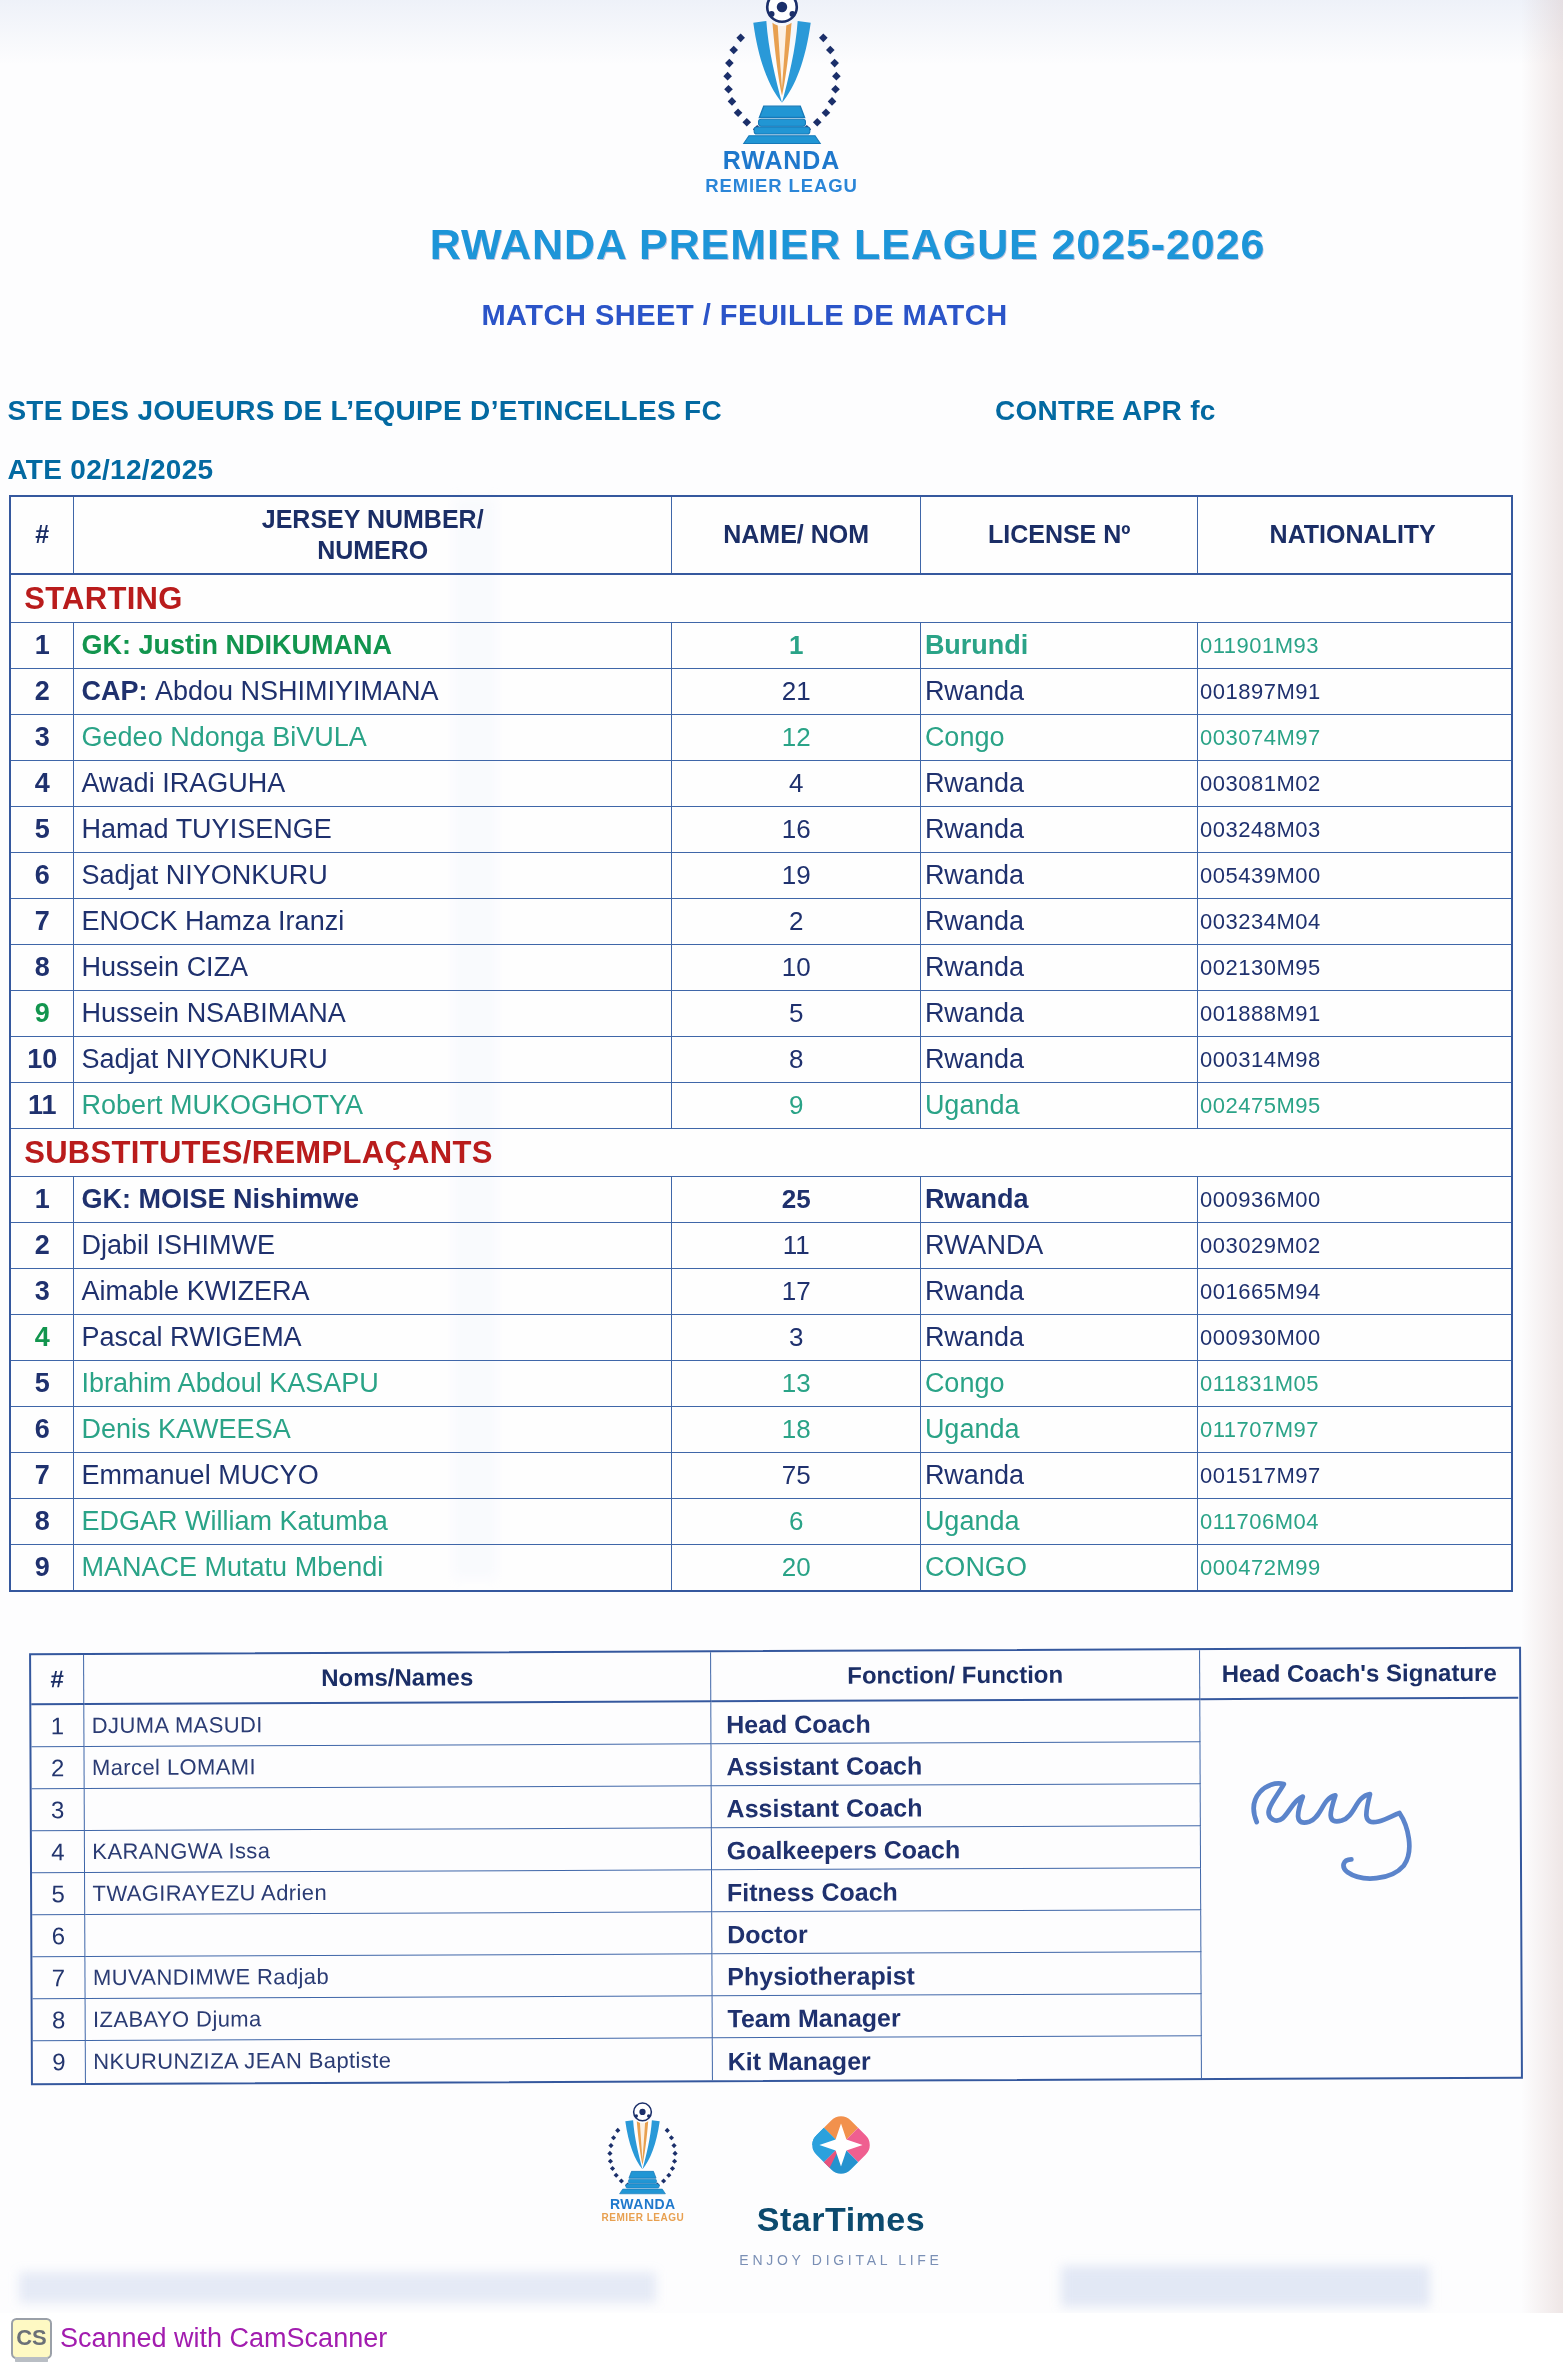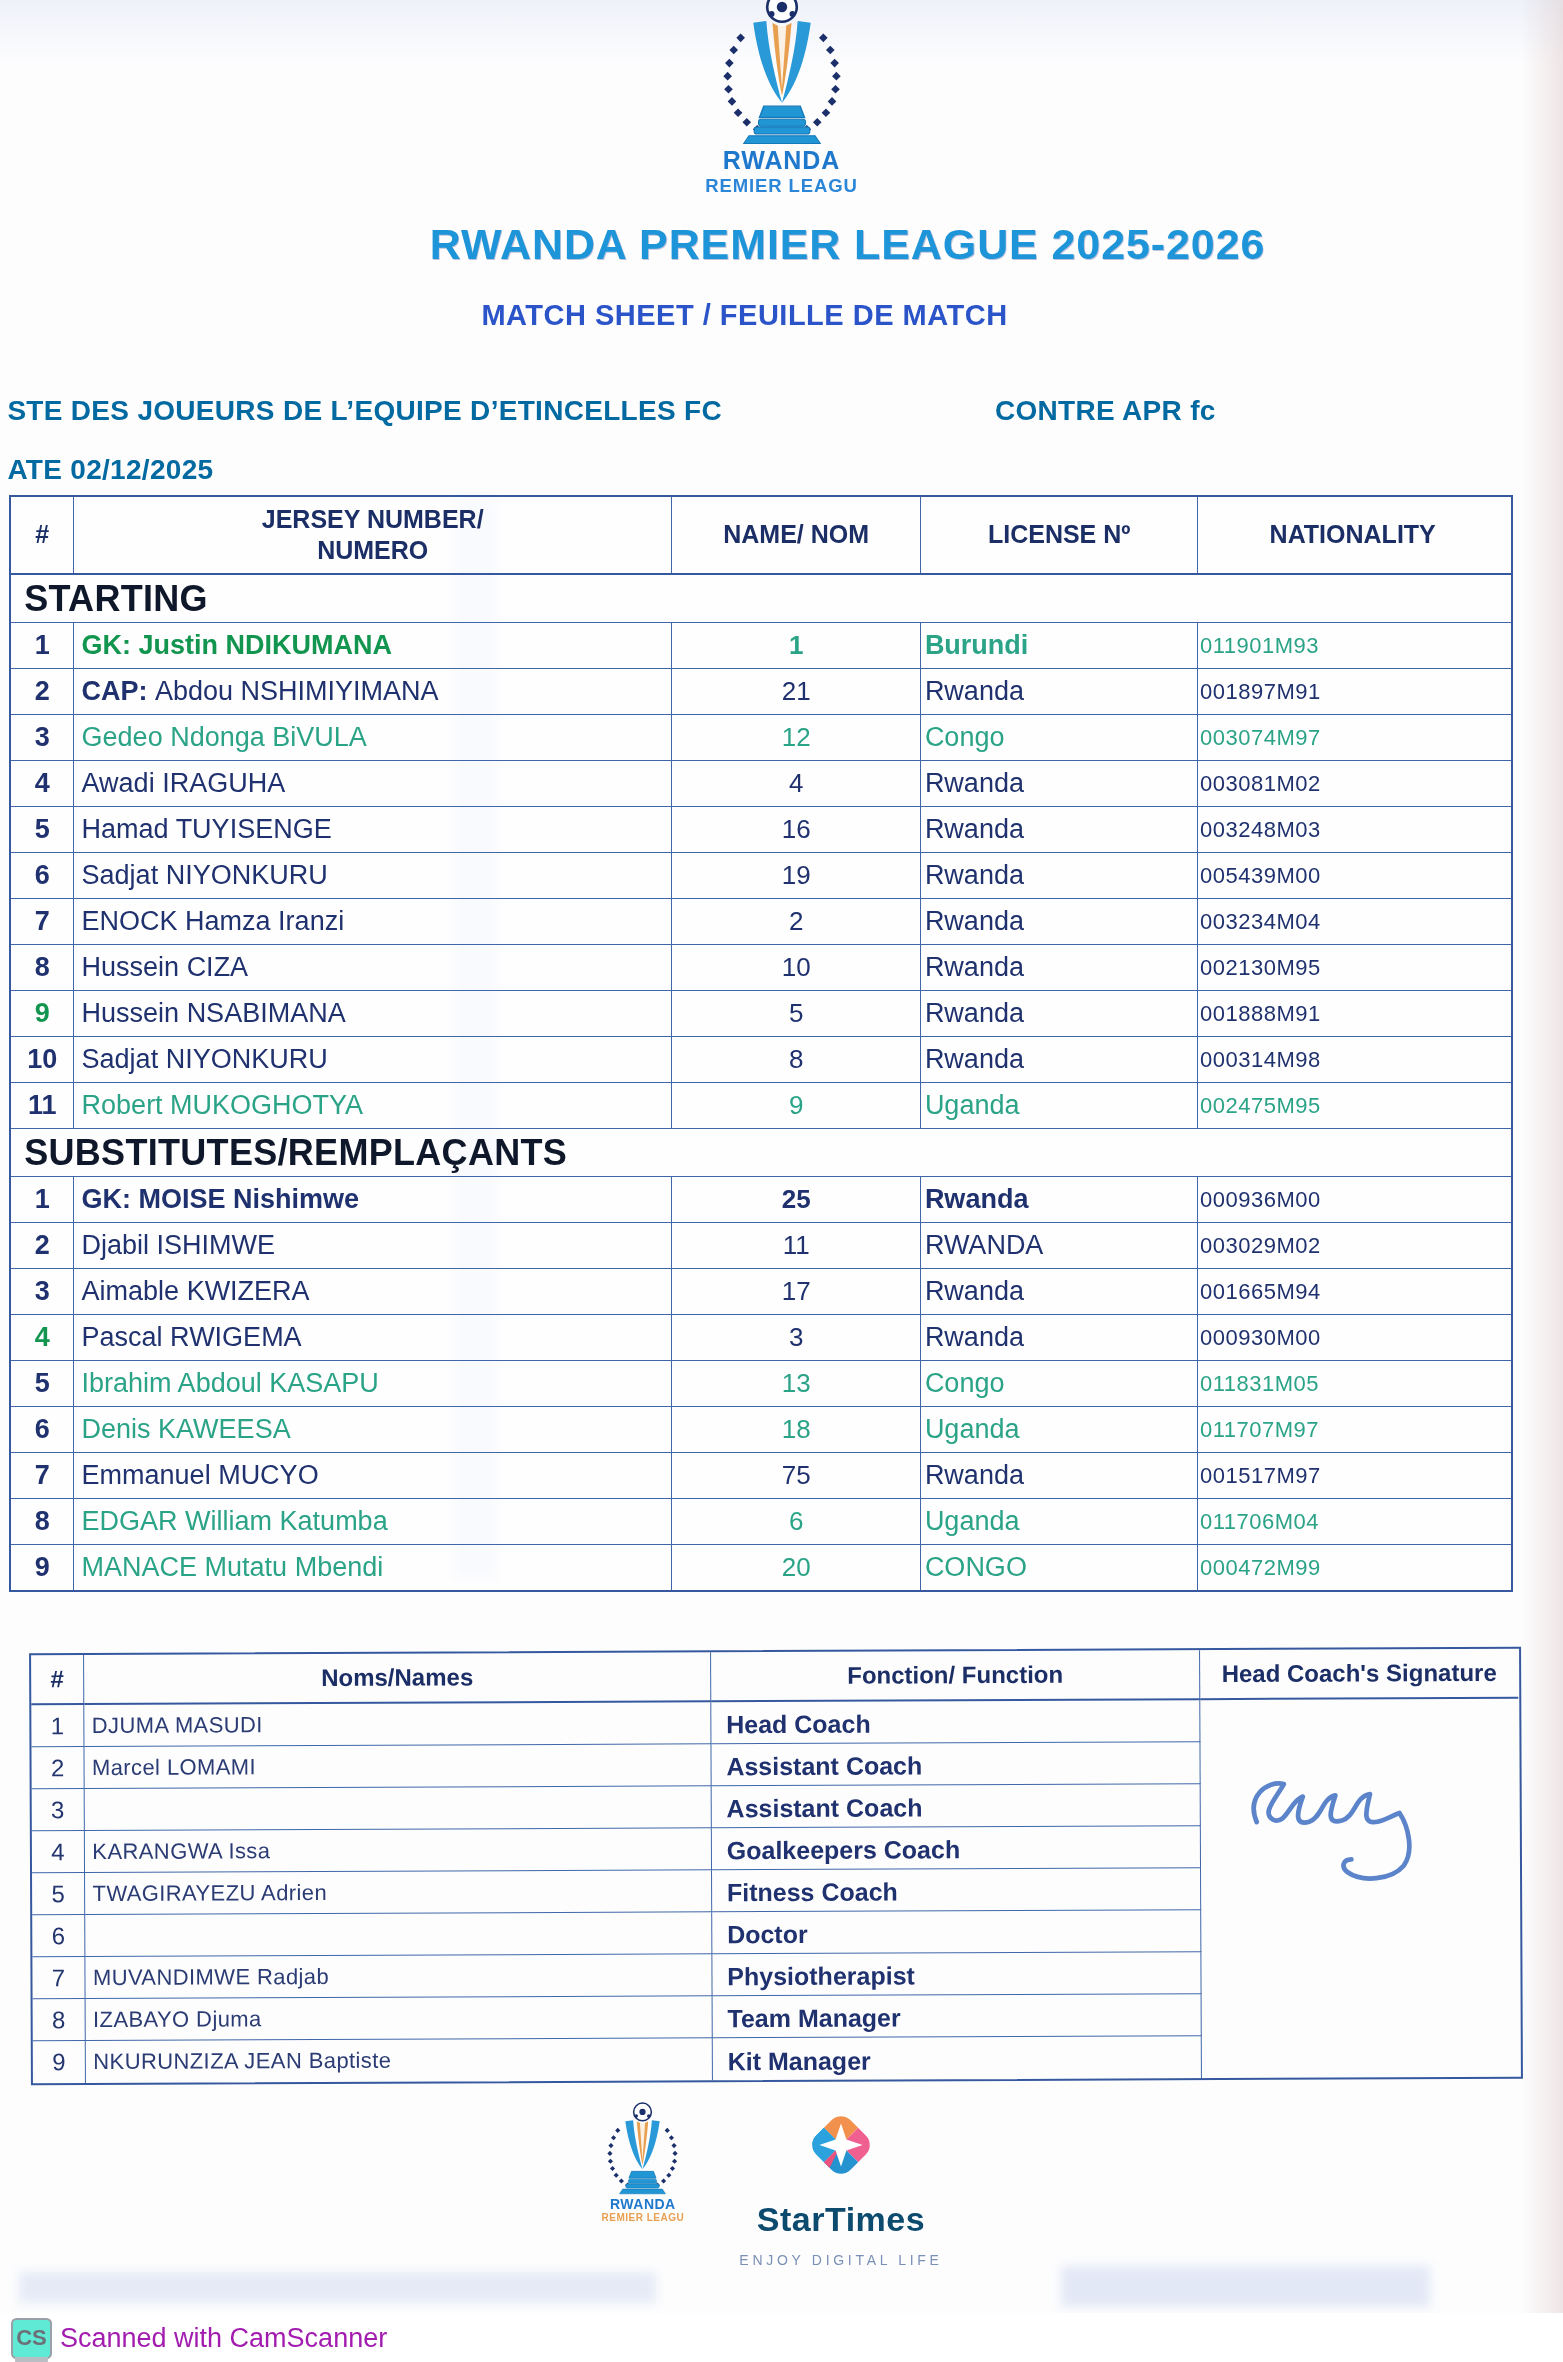--- a/index.html
+++ b/index.html
@@ -34,21 +34,21 @@
   .info-date{top:454px;left:7.4px;}
 
   
   .ptable{position:absolute;top:495px;left:9.2px;width:1504px;border:2.8px solid #35589e;box-sizing:border-box;background:rgba(255,255,255,.4);}
   .prow,.phead{display:grid;grid-template-columns:63px 598px 249px 277px 309px;}
   .phead{height:76px;border-bottom:2.8px solid #35589e;}
   .phcell{display:flex;align-items:center;justify-content:center;text-align:center;
     font-weight:bold;font-size:25px;color:#1b2e66;border-right:1.8px solid #3f66a8;white-space:pre-line;line-height:1.25;}
   .phcell:last-child{border-right:none;}
   .sectionbar{height:47px;display:flex;align-items:center;padding-left:13px;
-    font-weight:bold;font-size:36px;color:#0f172a;border-bottom:1.8px solid #3f66a8;letter-spacing:0.3px;}
+    font-weight:bold;font-size:31px;color:#b91c1c;border-bottom:1.8px solid #3f66a8;letter-spacing:0.3px;}
   .prow{height:45px;border-bottom:1.8px solid #3f66a8;}
   .prow:last-child{border-bottom:none;}
   .pcell{display:flex;align-items:center;font-size:27px;border-right:1.8px solid #3f66a8;overflow:hidden;}
   .pcell:last-child{border-right:none;}
   .pcell.cnum{justify-content:center;}
   .pcell.cname{padding-left:7.4px;}
   .pcell.cjersey{justify-content:center;font-size:26px;}
   .pcell.cnat{padding-left:3.7px;}
   .pcell.clic{padding-left:1.8px;font-size:22px;letter-spacing:0.5px;}
   .b{font-weight:bold;}
@@ -79,21 +79,21 @@
   .fword1{font-weight:bold;font-size:14px;color:#1e78cc;letter-spacing:0.5px;margin-top:-1.8px;}
   .fword2{font-weight:bold;font-size:10px;color:#e8a050;letter-spacing:0.5px;}
   .startimes{display:flex;flex-direction:column;align-items:center;padding-top:7.4px;}
   .st-icon{width:72px;height:72px;}
   .st-name{font-weight:bold;font-size:34px;color:#0c4a6e;margin-top:19px;letter-spacing:0.5px;}
   .st-tag{font-size:14px;color:#7a8fb5;letter-spacing:3.7px;margin-top:13px;}
 
   
   .cs-bar{position:absolute;left:0;right:0;bottom:0;height:50px;background:#ffffff;display:flex;align-items:center;padding-left:11px;}
   .cs-icon{width:37px;height:37px;border:2.8px solid #9aa0a8;border-radius:5.5px;display:flex;align-items:center;justify-content:center;
-    font-weight:bold;font-size:22px;color:#6b7077;position:relative;background:#5eead4;}
+    font-weight:bold;font-size:22px;color:#6b7077;position:relative;background:#fef9c3;}
   .cs-icon::after{content:"";position:absolute;left:1.8px;right:1.8px;bottom:-8.3px;height:7.4px;background:#b9bec4;border-radius:0 0 4.6px 4.6px;}
   .cs-label{margin-left:8px;font-size:27px;color:#a21caf;}
 </style>
 </head>
 <body>
 
 <svg width="0" height="0" style="position:absolute">
   <defs>
     <symbol id="trophy" viewBox="0 0 170 170">
 

